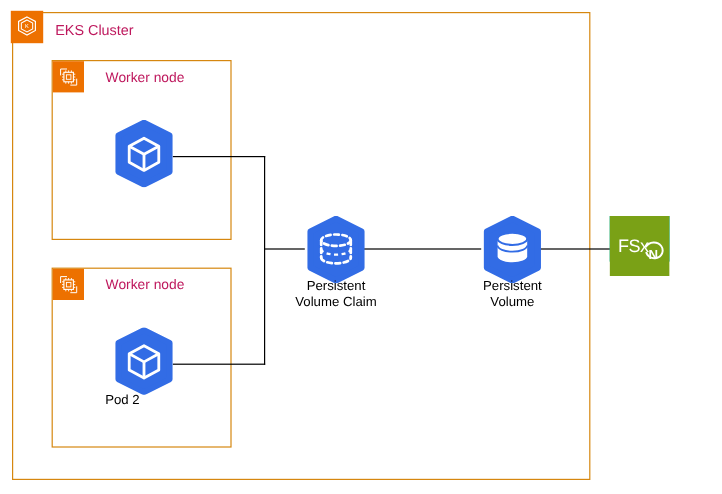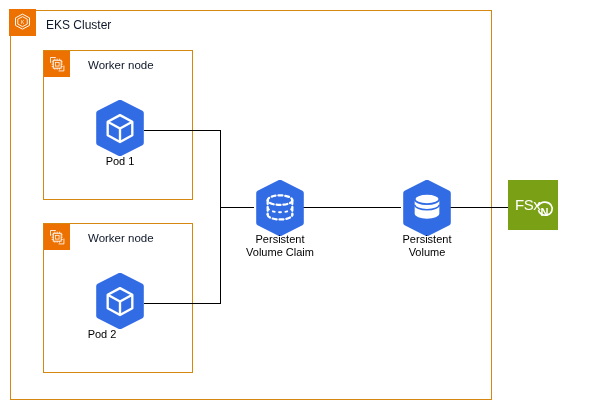--- a/index.html
+++ b/index.html
@@ -40,21 +40,21 @@
     align-items: center;
     justify-content: center;
   }
   #eks-cluster-badge     { left: 9px;  top: 9px; }
   #worker-node-1-badge   { left: 44px; top: 51px; width: 26px; height: 26px; }
   #worker-node-2-badge   { left: 44px; top: 224px; width: 26px; height: 26px; }
 
   .group-label {
     position: absolute;
     font-size: 11.5px;
-    color: #0f172a;
+    color: #be185d;
     white-space: nowrap;
     line-height: 1;
   }
   #eks-cluster-label   { left: 46px; top: 19px; font-size: 12px; }
   #worker-node-1-label { left: 88px; top: 60px; }
   #worker-node-2-label { left: 88px; top: 233px; }
 
   
   .k8s-node {
     position: absolute;
@@ -202,21 +202,20 @@
   <div class="k8s-node" id="pod-1-node">
     <svg viewBox="0 0 100 100" aria-hidden="true">
       <path d="M50 4 L88 23 L88 77 L50 96 L12 77 L12 23 Z" fill="#326CE5" stroke="#326CE5" stroke-width="9" stroke-linejoin="round"></path>
       <g fill="none" stroke="#ffffff" stroke-width="4.2" stroke-linejoin="round">
         <path d="M50 27 L72 39 L72 63 L50 75 L28 63 L28 39 Z"></path>
         <path d="M28 39 L50 51 L72 39"></path>
         <path d="M50 51 L50 75"></path>
       </g>
     </svg>
   </div>
-  <div class="node-caption" id="pod-1-caption">Pod 1</div>
 
   <div class="k8s-node" id="pod-2-node">
     <svg viewBox="0 0 100 100" aria-hidden="true">
       <path d="M50 4 L88 23 L88 77 L50 96 L12 77 L12 23 Z" fill="#326CE5" stroke="#326CE5" stroke-width="9" stroke-linejoin="round"></path>
       <g fill="none" stroke="#ffffff" stroke-width="4.2" stroke-linejoin="round">
         <path d="M50 27 L72 39 L72 63 L50 75 L28 63 L28 39 Z"></path>
         <path d="M28 39 L50 51 L72 39"></path>
         <path d="M50 51 L50 75"></path>
       </g>
     </svg>

